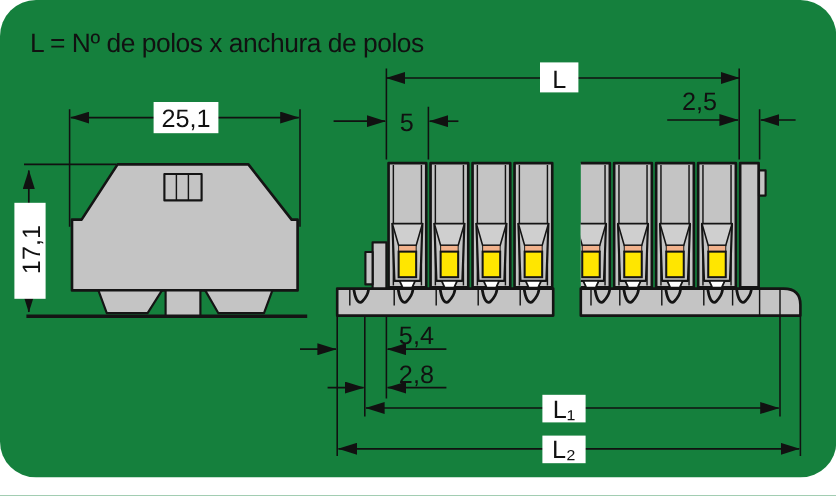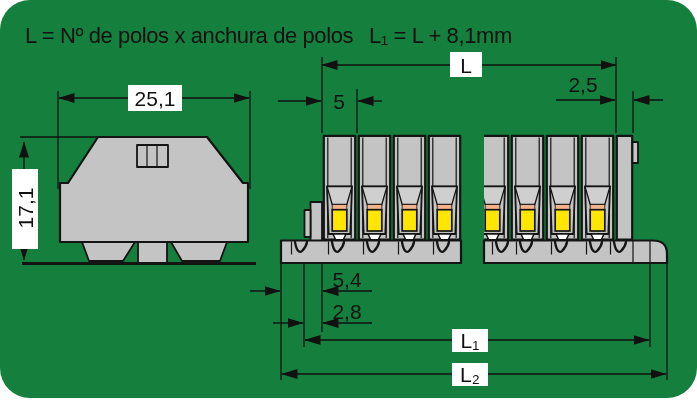--- a/index.html
+++ b/index.html
@@ -25,21 +25,20 @@
   .thin  { stroke:#141414; stroke-width:1.2; fill:none; }
   .claw  { stroke:#141414; stroke-width:2.3; fill:none; stroke-linecap:round; }
   .wbg  { fill:#ffffff; stroke:none; }
 </style>
 </head>
 <body>
 
 <div class="stage">
 
   <div class="formula" style="left:25px; top:24px">L = Nº de polos x anchura de polos</div>
-  <div class="formula" style="left:369px; top:24px">L₁ = L + 8,1mm</div>
 
   <svg width="697" height="413" viewBox="0 0 697 413">
     <defs>
       <marker id="arr" viewBox="0 0 16 10" refX="15.5" refY="5" markerWidth="16" markerHeight="10" markerUnits="userSpaceOnUse" orient="auto-start-reverse">
         <path d="M0,0 L16,5 L0,10 Z" fill="#111"></path>
       </marker>
 
       <g id="pole">
         <rect class="part" x="1.8" y="135.9" width="31.4" height="103.6" stroke-width="2"></rect>
         <path class="thin" d="M5.8,137.5 V238 M29.2,137.5 V238"></path>

